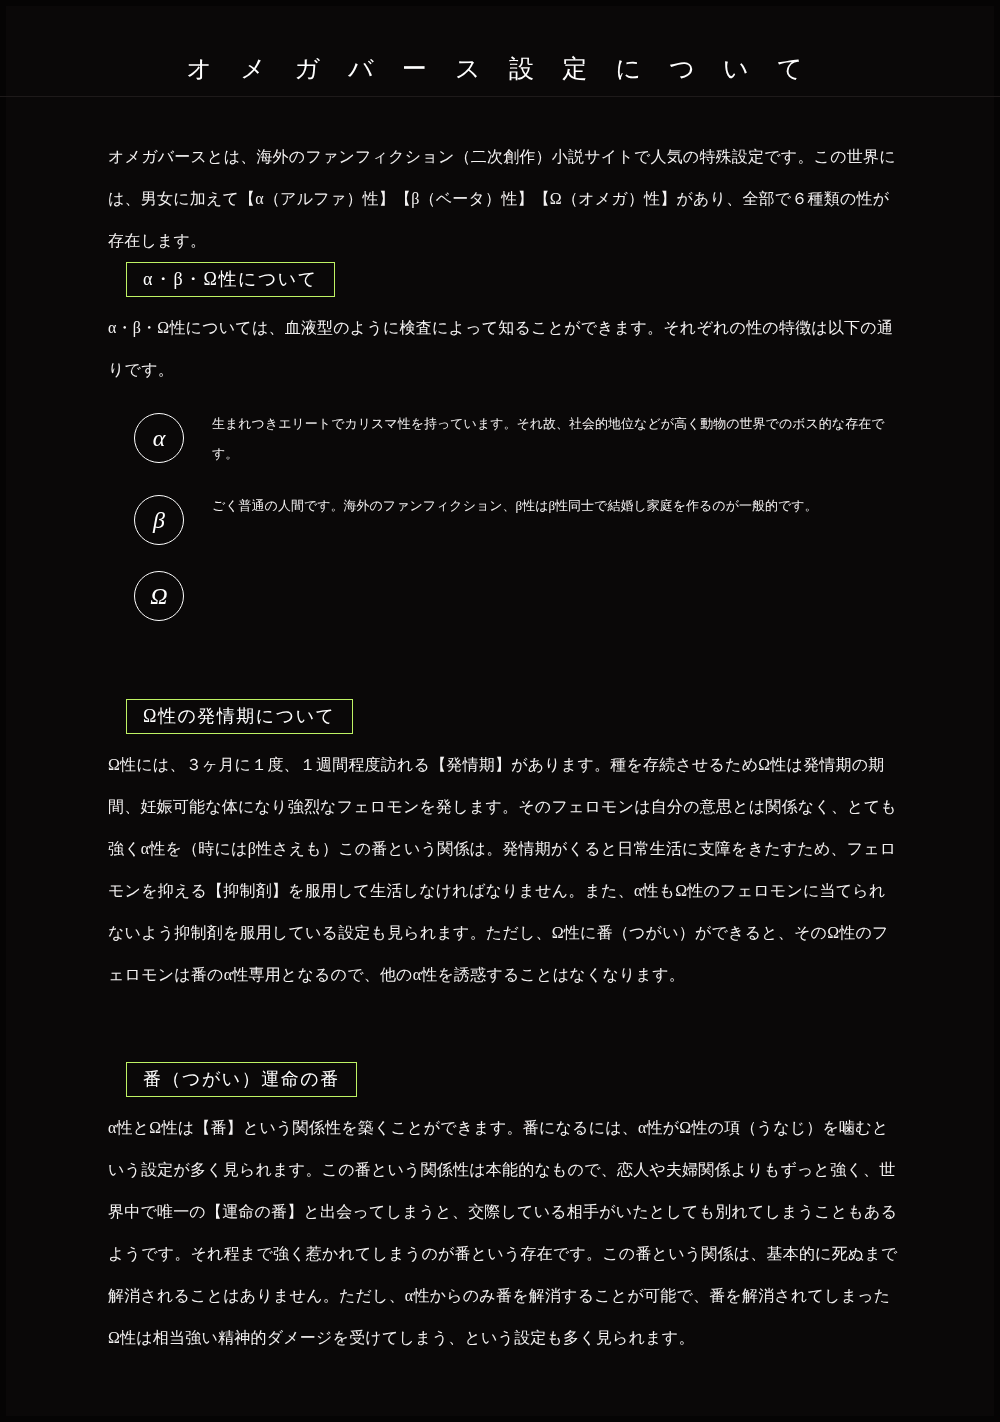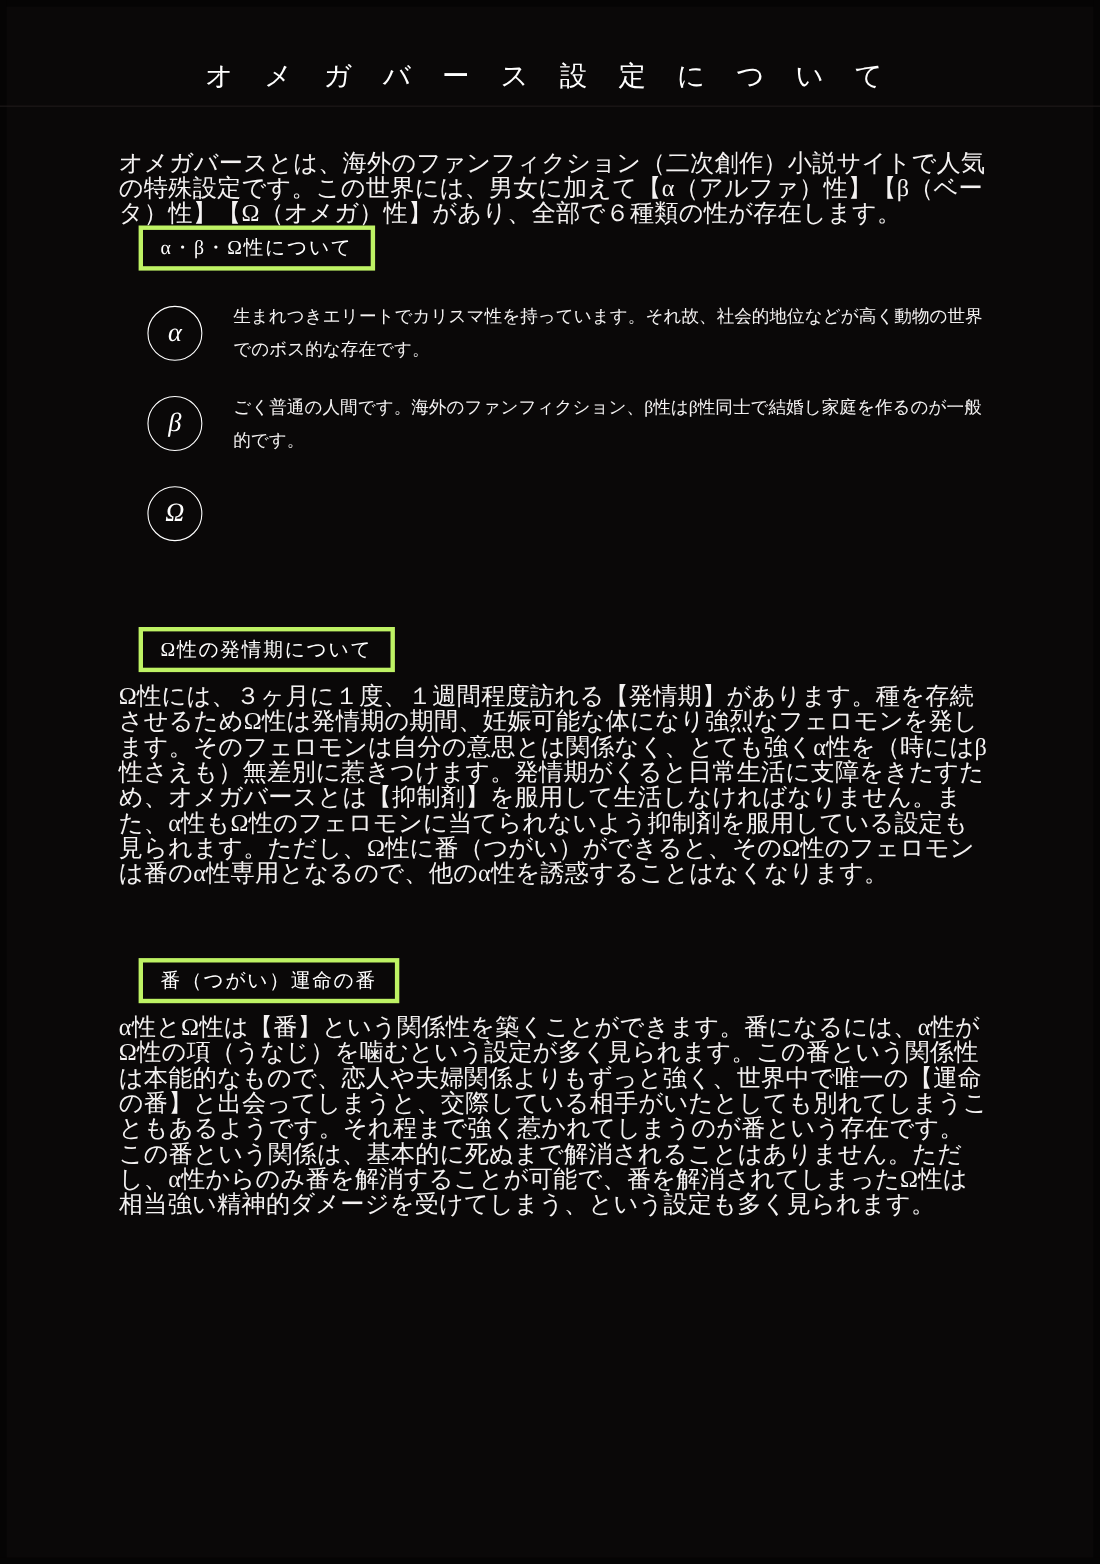--- a/index.html
+++ b/index.html
@@ -70,37 +70,37 @@
 
   .content {
     position: absolute;
     left: 108px;
     top: 136px;
     width: 790px;
   }
 
   p.para {
     margin: 0;
-    font-size: 22px;
-    line-height: 23px;
+    font-size: 16px;
+    line-height: 42px;
     color: #f4f2f2;
     letter-spacing: 0.2px;
   }
 
   .intro {
     margin-bottom: 58px;
   }
 
   .section {
     margin-bottom: 10px;
   }
 
   .section-head {
     display: inline-block;
-    border: 4px solid #bef264;
+    border: 1px solid #bef264;
     padding: 4px 16px 5px 16px;
     font-size: 18px;
     line-height: 24px;
     margin-left: 18px;
     margin-bottom: 10px;
     letter-spacing: 1.5px;
     color: #ffffff;
     background: transparent;
   }
 
@@ -124,21 +124,21 @@
     font-size: 24px;
     font-style: italic;
     margin-left: 26px;
     margin-right: 28px;
     margin-top: 4px;
     color: #ffffff;
     font-family: "Liberation Serif", "DejaVu Serif", serif;
   }
   .type-text {
     flex: 1 1 auto;
-    font-size: 16px;
+    font-size: 13px;
     line-height: 30px;
     color: #f4f2f2;
   }
 
   .gap-lg { height: 56px; }
 </style>
 </head>
 <body>
 
 <div class="page">
@@ -149,41 +149,42 @@
 
   <div class="title">オ メ ガ バ ー ス 設 定 に つ い て</div>
   <div class="title-rule"></div>
 
   <div class="content">
 
     <p class="para intro">オメガバースとは、海外のファンフィクション（二次創作）小説サイトで人気の特殊設定です。この世界には、男女に加えて【α（アルファ）性】【β（ベータ）性】【Ω（オメガ）性】があり、全部で６種類の性が存在します。</p>
 
     <div class="section">
       <div class="section-head">α・β・Ω性について</div>
+      <p class="para">α・β・Ω性については、血液型のように検査によって知ることができます。それぞれの性の特徴は以下の通りです。</p>
 
       <div class="types">
         <div class="type-row">
           <div class="type-badge">α</div>
           <div class="type-text">生まれつきエリートでカリスマ性を持っています。それ故、社会的地位などが高く動物の世界でのボス的な存在です。</div>
         </div>
         <div class="type-row">
           <div class="type-badge">β</div>
           <div class="type-text">ごく普通の人間です。海外のファンフィクション、β性はβ性同士で結婚し家庭を作るのが一般的です。</div>
         </div>
         <div class="type-row">
           <div class="type-badge">Ω</div>
         </div>
       </div>
     </div>
 
     <div class="gap-lg"></div>
 
     <div class="section">
       <div class="section-head">Ω性の発情期について</div>
-      <p class="para">Ω性には、３ヶ月に１度、１週間程度訪れる【発情期】があります。種を存続させるためΩ性は発情期の期間、妊娠可能な体になり強烈なフェロモンを発します。そのフェロモンは自分の意思とは関係なく、とても強くα性を（時にはβ性さえも）無差別に惹きつけます。発情期がくると日常生活に支障をきたすため、オメガバースとは【抑制剤】を服用して生活しなければなりません。また、α性もΩ性のフェロモンに当てられないよう抑制剤を服用している設定も見られます。ただし、Ω性に番（つがい）ができると、そのΩ性のフェロモンは番のα性専用となるので、他のα性を誘惑することはなくなります。</p>
+      <p class="para">Ω性には、３ヶ月に１度、１週間程度訪れる【発情期】があります。種を存続させるためΩ性は発情期の期間、妊娠可能な体になり強烈なフェロモンを発します。そのフェロモンは自分の意思とは関係なく、とても強くα性を（時にはβ性さえも）この番という関係は。発情期がくると日常生活に支障をきたすため、フェロモンを抑える【抑制剤】を服用して生活しなければなりません。また、α性もΩ性のフェロモンに当てられないよう抑制剤を服用している設定も見られます。ただし、Ω性に番（つがい）ができると、そのΩ性のフェロモンは番のα性専用となるので、他のα性を誘惑することはなくなります。</p>
     </div>
 
     <div class="gap-lg"></div>
 
     <div class="section">
       <div class="section-head">番（つがい）運命の番</div>
       <p class="para">α性とΩ性は【番】という関係性を築くことができます。番になるには、α性がΩ性の項（うなじ）を噛むという設定が多く見られます。この番という関係性は本能的なもので、恋人や夫婦関係よりもずっと強く、世界中で唯一の【運命の番】と出会ってしまうと、交際している相手がいたとしても別れてしまうこともあるようです。それ程まで強く惹かれてしまうのが番という存在です。この番という関係は、基本的に死ぬまで解消されることはありません。ただし、α性からのみ番を解消することが可能で、番を解消されてしまったΩ性は相当強い精神的ダメージを受けてしまう、という設定も多く見られます。</p>
     </div>
 
   </div>

